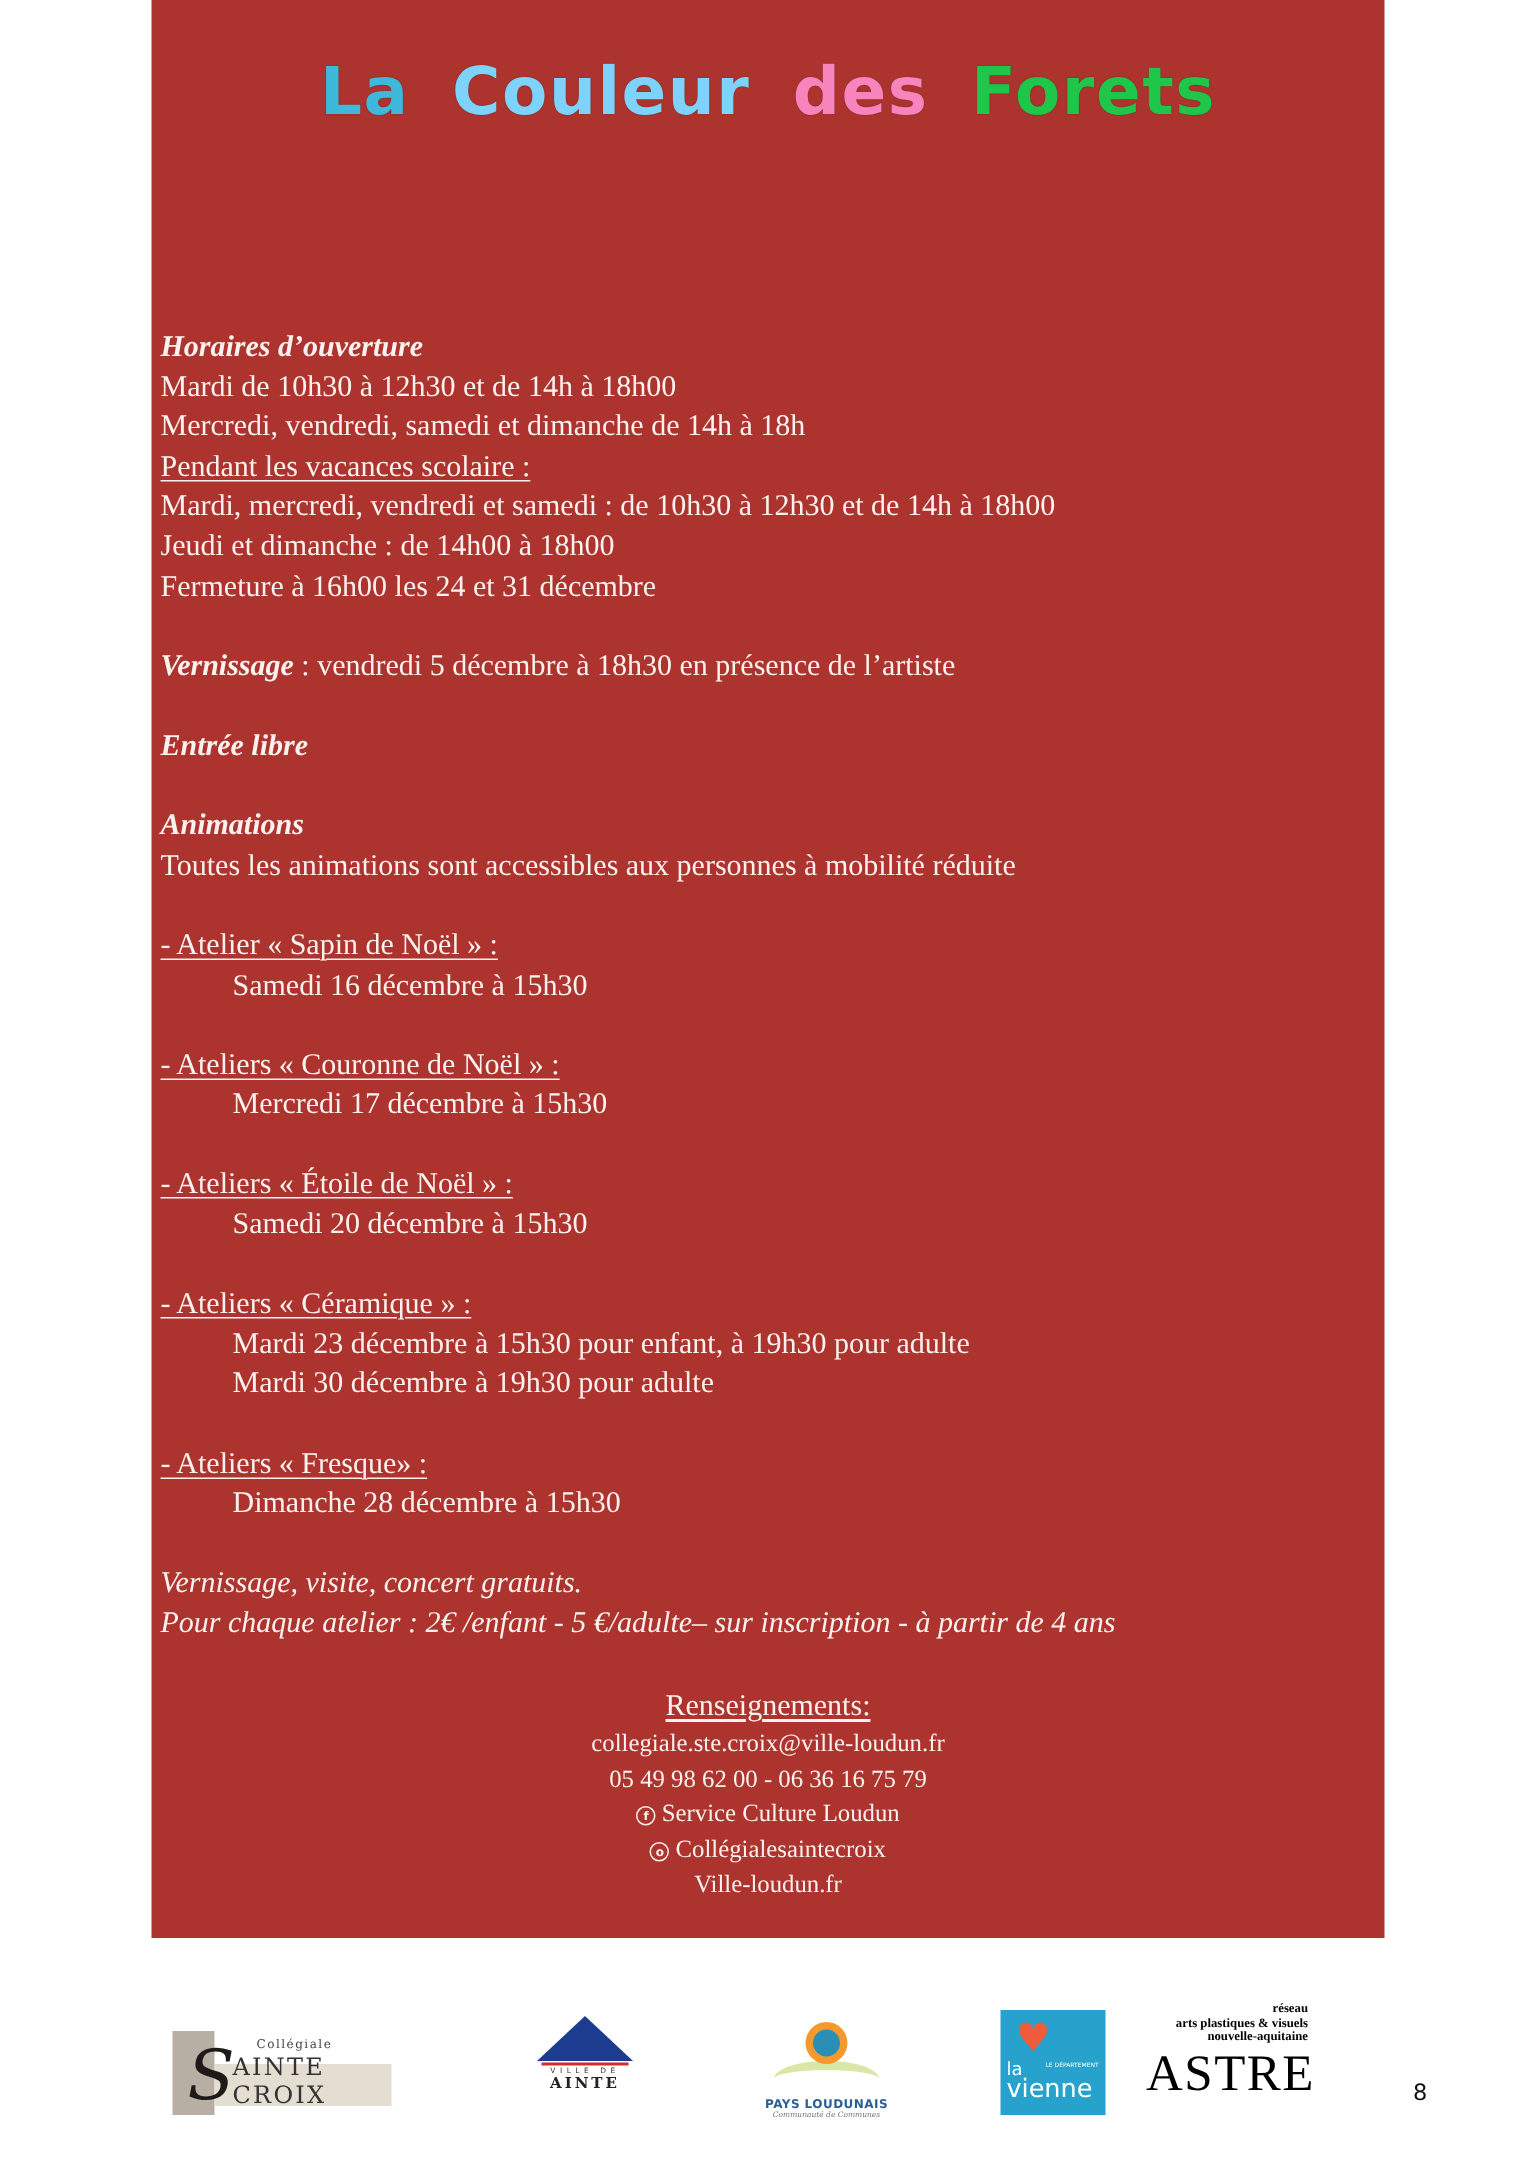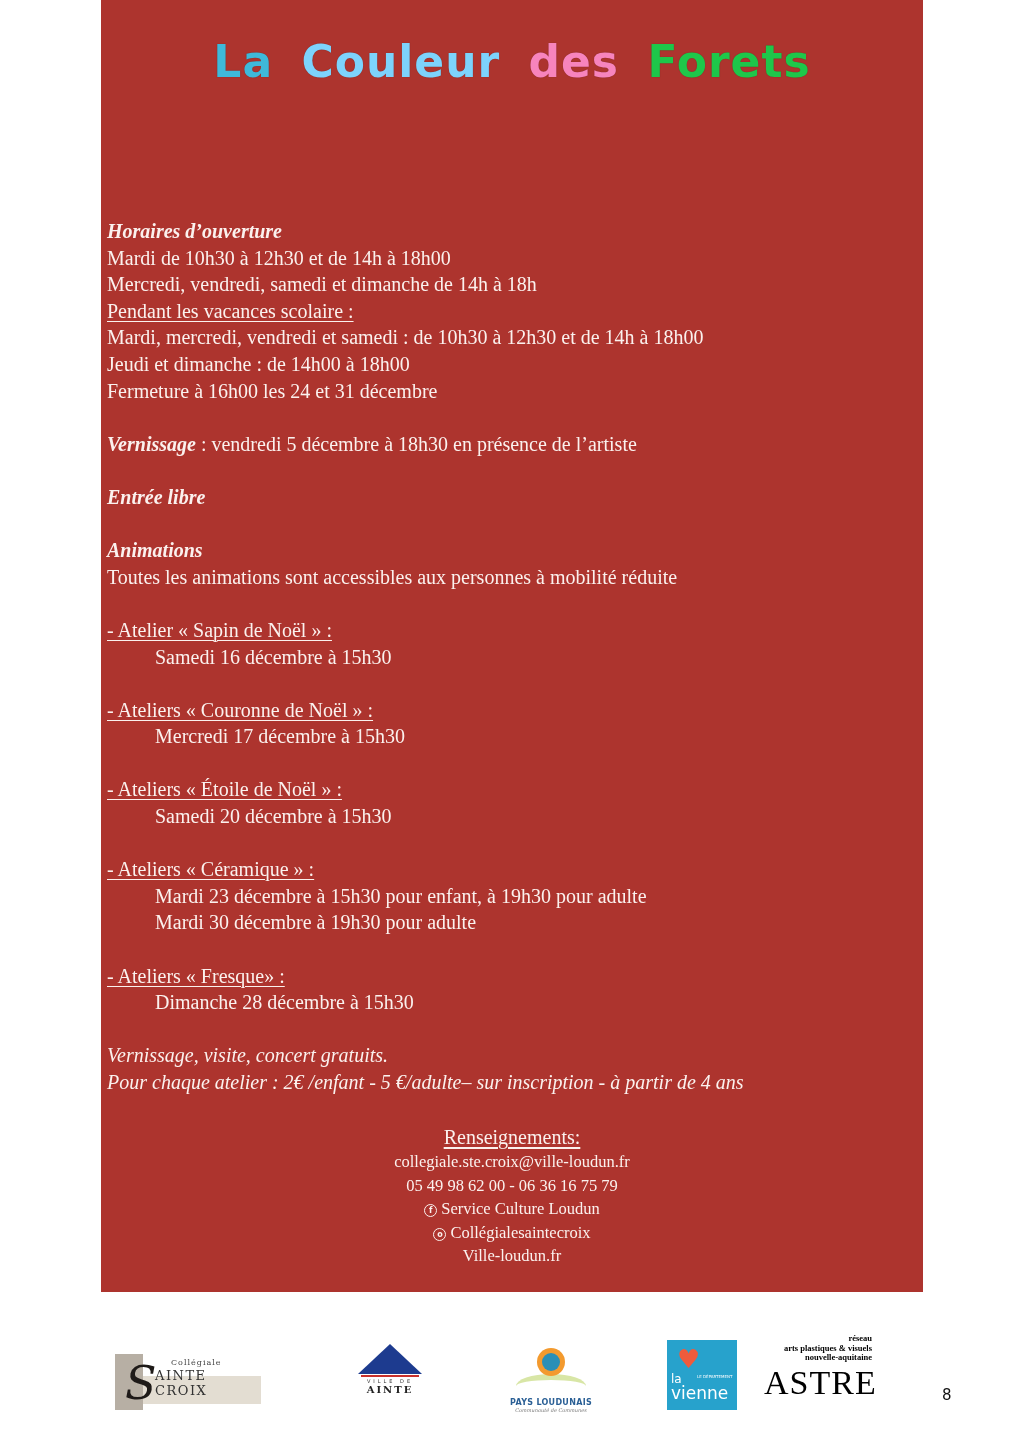--- a/index.html
+++ b/index.html
@@ -42,21 +42,21 @@
       font-size: 8px; line-height: 11px; text-align: center; font-family: "DejaVu Sans", sans-serif; font-weight: bold;
       vertical-align: 1px; margin-right: 4px;
     }
     .logos { position: absolute; top: 1330px; left: 0; width: 1018px; height: 90px; }
     .logo { position: absolute; }
     .sc { left: 115px; top: 24px; width: 146px; height: 56px; }
     .sc .bar { position: absolute; left: 0; top: 0; width: 28px; height: 56px; background: #b7afa4; }
     .sc .band { position: absolute; left: 28px; top: 22px; width: 118px; height: 28px; background: #e3ddd2; }
     .sc .s { position: absolute; left: 10px; top: 6px; font-family: "DejaVu Serif", serif; font-size: 46px; line-height: 46px; color: #1e1a18; font-style: italic; }
     .sc .t1 { position: absolute; left: 40px; top: 4px; font-family: "DejaVu Serif", serif; font-size: 8px; letter-spacing: 1px; color: #444; margin-left: 16px; }
-    .sc .t2 { position: absolute; left: 40px; top: 14px; font-family: "DejaVu Serif", serif; font-size: 13px; letter-spacing: 1.5px; color: #333; }
+    .sc .t2 { position: absolute; left: 40px; top: 14px; font-family: "DejaVu Serif", serif; font-size: 16px; letter-spacing: 1.5px; color: #333; }
     .ld { left: 355px; top: 14px; width: 70px; height: 60px; text-align: center; }
     .ld .mtn { width: 0; height: 0; margin: 0 auto; border-left: 32px solid transparent; border-right: 32px solid transparent; border-bottom: 30px solid #1d3b8f; }
     .ld .redline { width: 58px; height: 2px; background: #c8302c; margin: 1px auto 1px; }
     .ld .t1 { font-family: "DejaVu Sans", sans-serif; font-size: 5px; letter-spacing: 3px; color: #333; }
     .ld .t2 { font-family: "DejaVu Serif", serif; font-size: 10px; font-weight: bold; letter-spacing: 2px; color: #222; }
     .pl { left: 508px; top: 18px; width: 86px; height: 64px; text-align: center; }
     .pl .sun { width: 18px; height: 18px; margin: 0 auto; border-radius: 50%; background: #2a8fb7; box-shadow: 0 0 0 5px #f39a2e; position: relative; top: 5px; }
     .pl .arcs { width: 70px; height: 18px; margin: 8px auto 0; border-top: 6px solid #d8e6a6; border-radius: 50% 50% 0 0; }
     .pl .t1 { font-family: "DejaVu Sans", sans-serif; font-size: 8px; font-weight: bold; color: #2a5f95; letter-spacing: 0.3px; }
     .pl .t2 { font-family: "DejaVu Serif", serif; font-size: 5px; color: #777; font-style: italic; }

